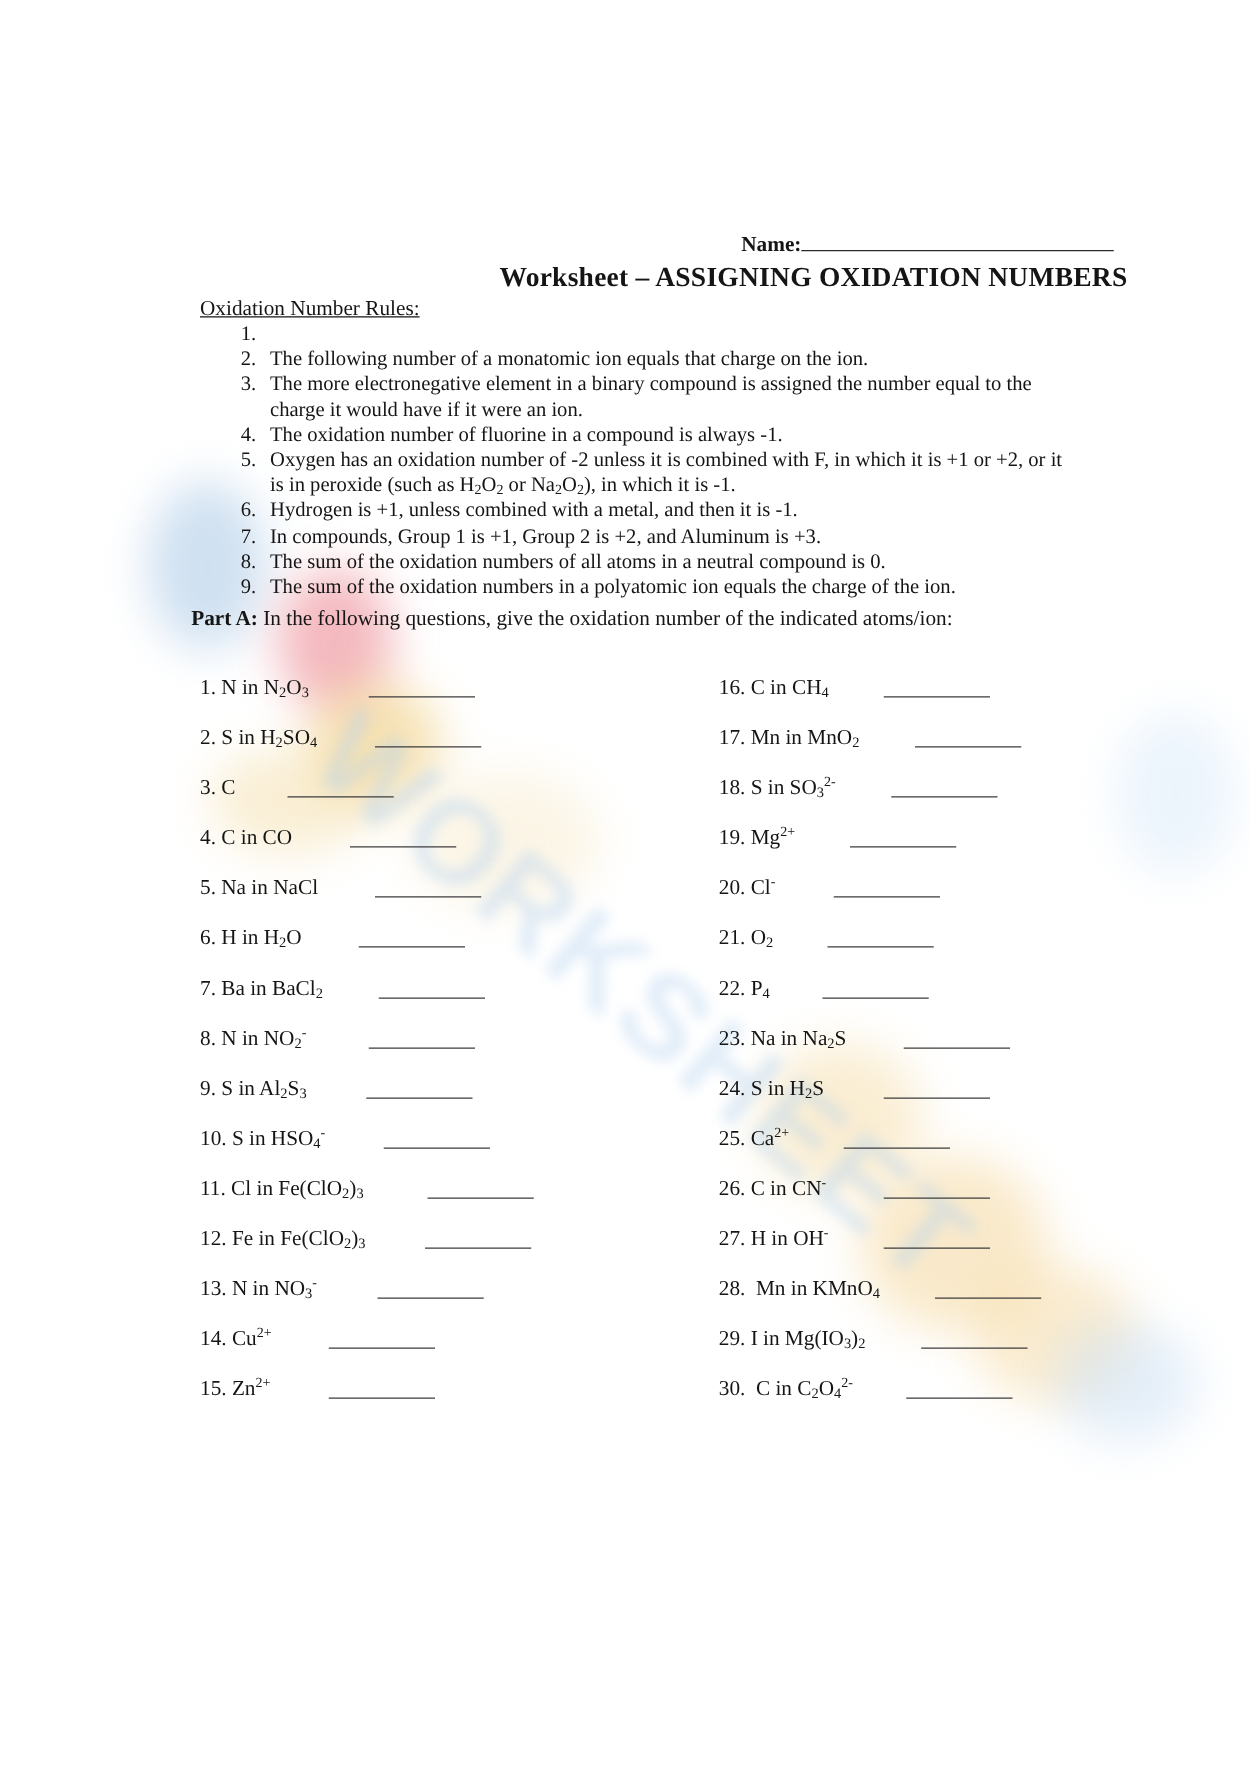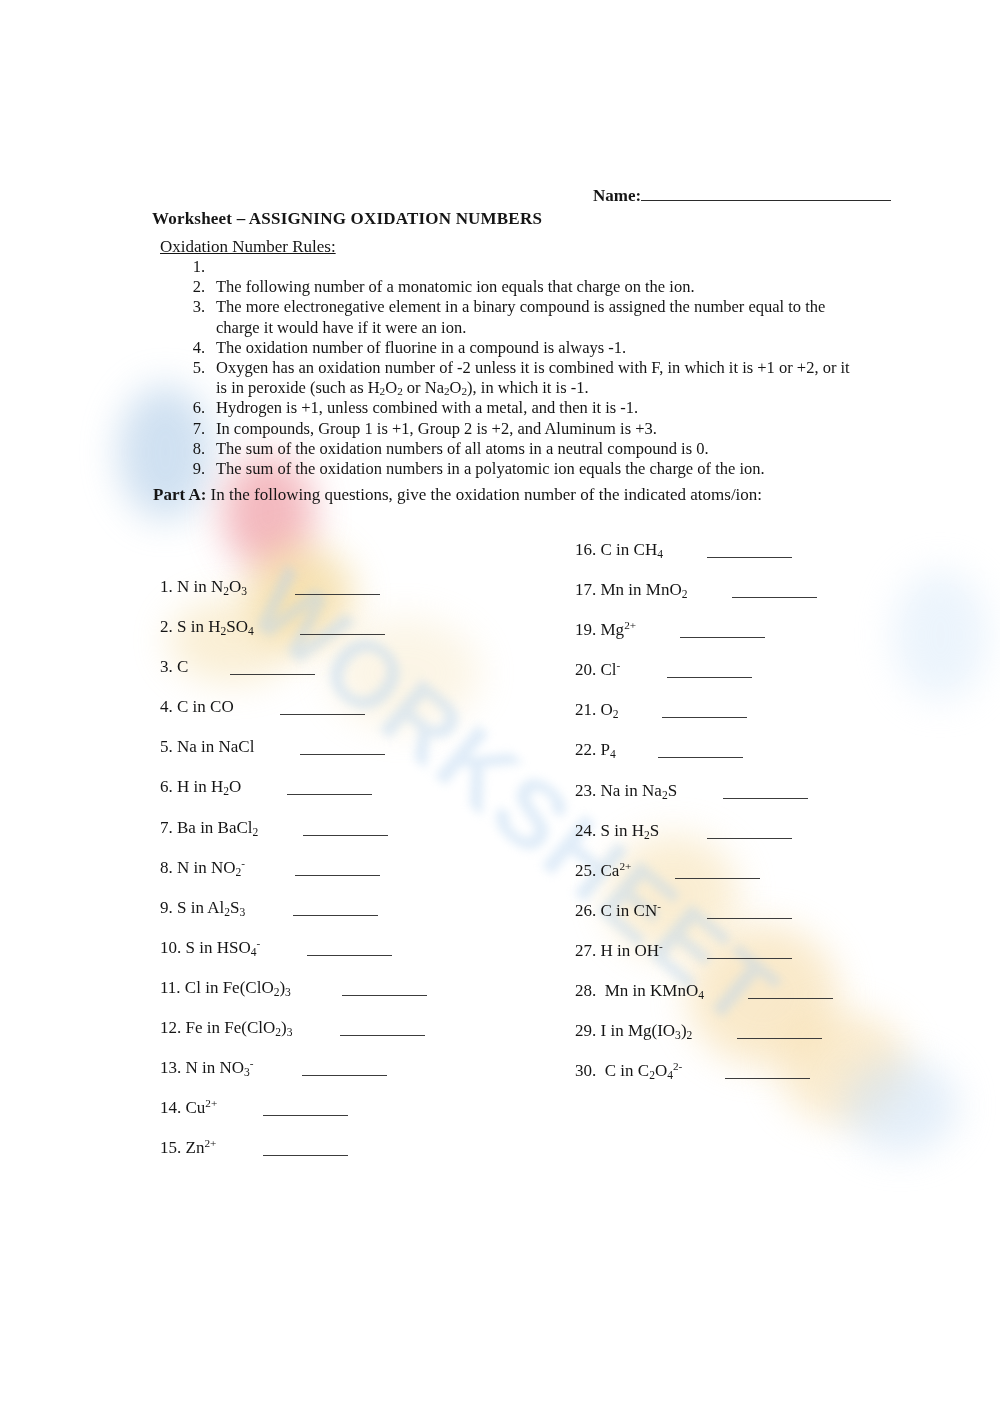--- a/index.html
+++ b/index.html
@@ -14,36 +14,36 @@
     position:absolute; font-family:"Liberation Sans","DejaVu Sans",sans-serif;
     font-weight:bold; transform-origin:left top; filter:blur(5px); white-space:nowrap;
   }
   .content { position:absolute; inset:0; z-index:2; }
 
   .name-row { position:absolute; top:186px; left:593px; font-size:17px;font-weight:bold; }
   .name-line { display:inline-block; width:250px; height:14px; border-bottom:1.4px solid #2b2b2b; }
 
   .title {
     position:absolute; top:209px; left:152px; width:750px;
-    text-align:left; font-weight:bold; font-size:17px; letter-spacing:0.2px;
+    text-align:right; font-weight:bold; font-size:22px; letter-spacing:0.2px;
   }
   .rules-heading {
     position:absolute; top:237px; left:160px; font-size:17px;
     text-decoration:underline;
   }
   .rules-list { position:absolute; top:257px; left:160px; width:745px; font-size:16.5px; line-height:20.2px; }
   .rule-row { display:flex; }
   .rule-num { flex:0 0 45px; width:45px; text-align:right; }
   .rule-text { margin-left:11px; }
 
   .part-a { position:absolute; top:485px; left:153px; font-size:17px; }
   .part-a .bold { font-weight:bold; }
 
   .q-col { position:absolute; top:540px; font-size:17px; }
-  .q-left  { left:160px; width:415px;margin-top:37px; }
+  .q-left  { left:160px; width:415px; }
   .q-right { left:575px; width:425px;text-align:center; }
   .q-row { position:relative; height:40.1px; }
   .q-label { position:absolute; left:0; top:0; white-space:pre; }
   .q-blank { position:absolute; top:17px; height:0; width:85px; border-bottom:1.6px solid #3c3c3c; }
 
   sub { font-size:68%; vertical-align:-0.22em; line-height:0; }
   sup { font-size:66%; vertical-align:0.55em; line-height:0; }
 </style>
 </head>
 <body>
@@ -182,20 +182,24 @@
     <div class="q-col q-right">
         <div class="q-row">
           <span class="q-label">16. C in CH<sub>4</sub></span>
           <span class="q-blank" style="left: 132px;"></span>
         </div>
         <div class="q-row">
           <span class="q-label">17. Mn in MnO<sub>2</sub></span>
           <span class="q-blank" style="left: 157px;"></span>
         </div>
         <div class="q-row">
+          <span class="q-label">18. S in SO<sub>3</sub><sup>2-</sup></span>
+          <span class="q-blank" style="left: 138px;"></span>
+        </div>
+        <div class="q-row">
           <span class="q-label">19. Mg<sup>2+</sup></span>
           <span class="q-blank" style="left: 105px;"></span>
         </div>
         <div class="q-row">
           <span class="q-label">20. Cl<sup>-</sup></span>
           <span class="q-blank" style="left: 92px;"></span>
         </div>
         <div class="q-row">
           <span class="q-label">21. O<sub>2</sub></span>
           <span class="q-blank" style="left: 87px;"></span>

